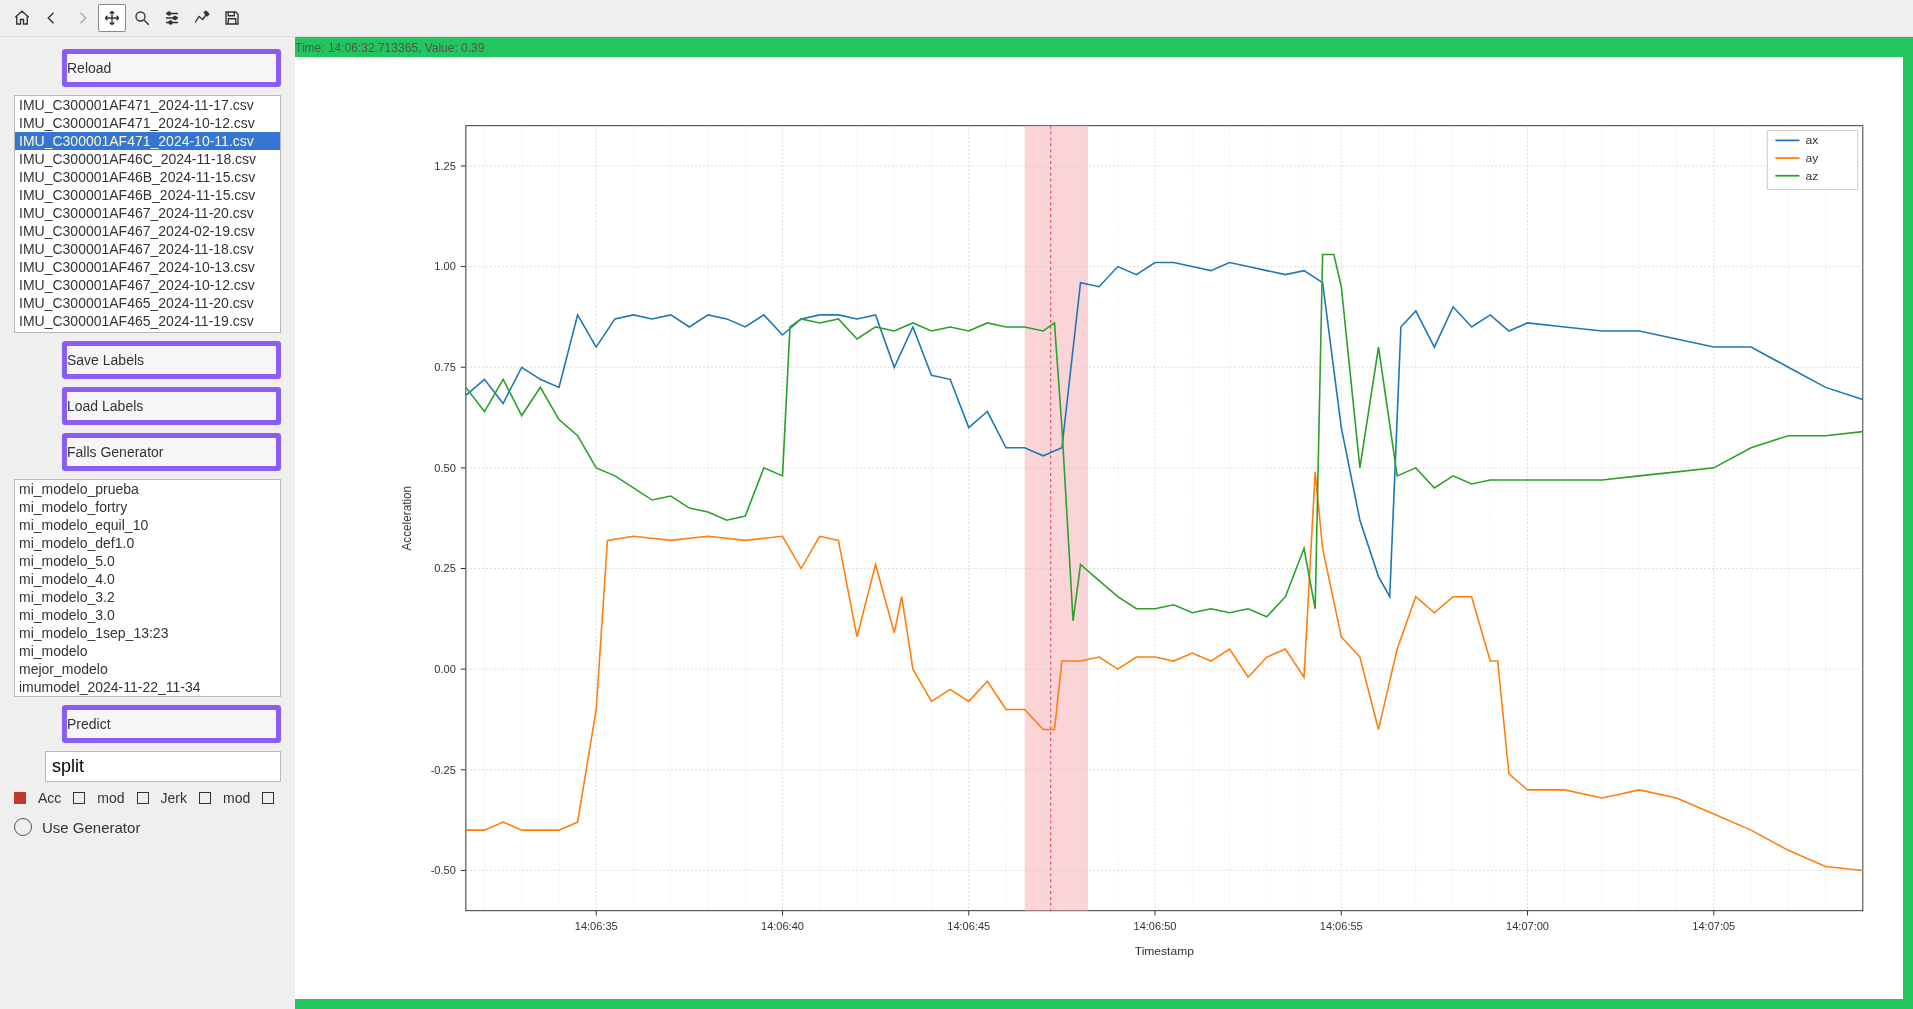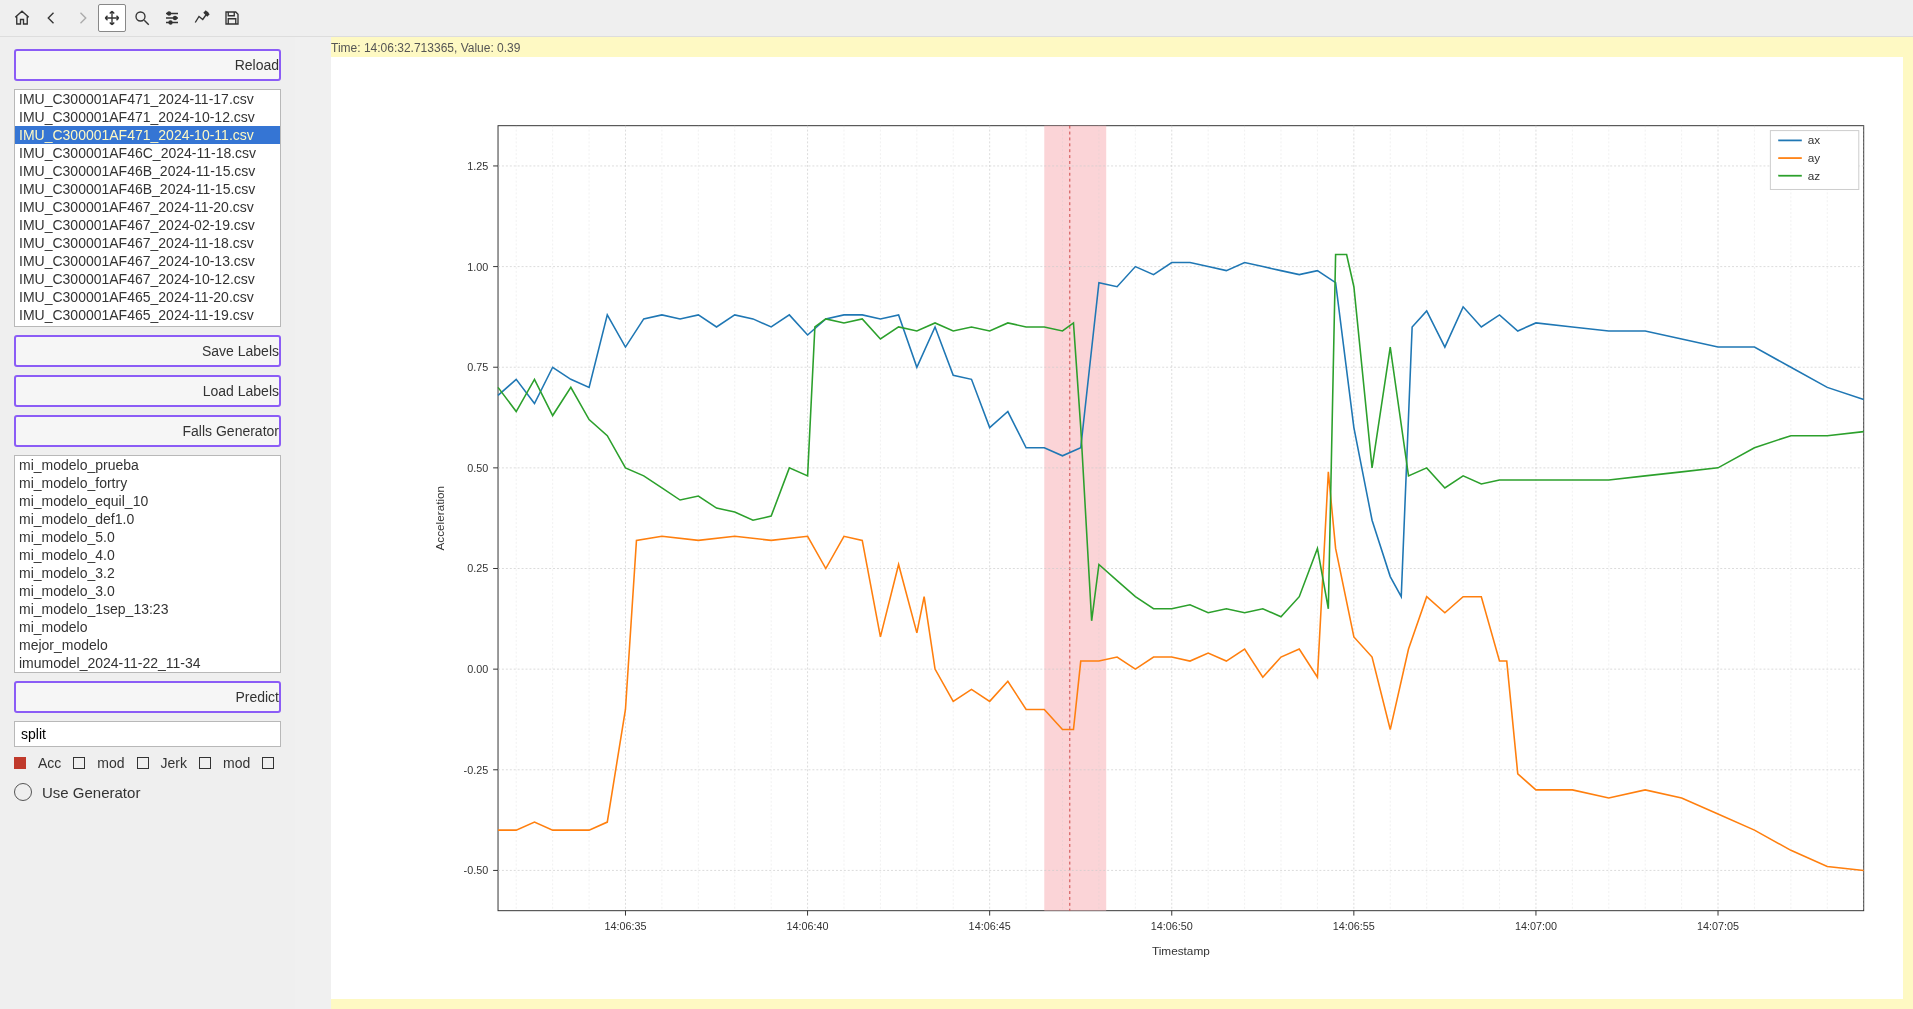--- a/index.html
+++ b/index.html
@@ -5,34 +5,34 @@
 * { box-sizing: border-box; margin: 0; padding: 0; }
 body { font-family: sans-serif; font-size: 13px; background: #f0f0f0; color: #333; width: 1913px; height: 1009px; overflow: hidden; }
 .app { display: flex; flex-direction: column; height: 100%; }
 .toolbar { display: flex; align-items: center; padding: 4px 8px; gap: 2px; background: #efefef; border-bottom: 1px solid #ddd; }
 .toolbar .tb-btn { width: 28px; height: 28px; display: flex; align-items: center; justify-content: center; cursor: pointer; border: 1px solid transparent; border-radius: 2px; }
 .toolbar .tb-btn.active { border: 1px solid #888; background: #fff; }
 .toolbar .tb-btn svg { width: 18px; height: 18px; stroke: #333; fill: none; stroke-width: 1.8; }
 .toolbar .tb-btn.disabled svg { stroke: #aaa; }
 .main { display: flex; flex: 1; min-height: 0; }
 .sidebar { width: 295px; padding: 12px 14px; display: flex; flex-direction: column; gap: 8px; background: #efefef; }
-.btn { background: #f6f6f6; border: 2px solid #8b5cf6; border-radius: 3px; padding: 6px 0; text-align: right; cursor: pointer; font-size: 14px; }
+.btn { background: #f6f6f6; border: 5px solid #8b5cf6; border-radius: 3px; padding: 6px 0; text-align: left; cursor: pointer; font-size: 14px; margin-left: 48px; }
 .listbox { background: #fff; border: 1px solid #b8b8b8; overflow-y: scroll; font-size: 14px; }
 .listbox.files { height: 238px; }
 .listbox.models { height: 218px; }
 .listbox .item { padding: 1px 4px; white-space: nowrap; cursor: pointer; }
 .listbox .item.selected { background: #3575d4; color: #fef9c3; }
-.text-input { background: #fff; border: 1px solid #b8b8b8; padding: 4px 6px; font-size: 14px; }
+.text-input { background: #fff; border: 1px solid #b8b8b8; padding: 4px 6px; font-size: 18px; margin-left: 31px; }
 .checkrow { display: flex; gap: 12px; align-items: center; font-size: 14px; flex-wrap: nowrap; overflow: hidden; }
 .chk { display: flex; align-items: center; gap: 12px; white-space: nowrap; }
 .chk .box { width: 12px; height: 12px; border: 1.5px solid #333; display: inline-block; }
 .chk .box.checked { background: #c0392b; border-color: #c0392b; }
 .radio-row { display: flex; align-items: center; gap: 10px; font-size: 15px; padding-top: 4px; }
 .radio { width: 18px; height: 18px; border: 1.5px solid #555; border-radius: 50%; display: inline-block; }
-.chart-area { flex: 1; position: relative; background: #fef9c3; margin-left: 36px; }
+.chart-area { flex: 1; position: relative; background: #22c55e; }
 .status-line { position: absolute; top: 4px; left: 0; font-size: 12px; color: #555; }
 .plot-wrap { position: absolute; top: 20px; left: 0; right: 10px; bottom: 10px; background: #fff; }
 svg.plot { width: 100%; height: 100%; }
 .axis-label { font-size: 12px; fill: #333; }
 .tick-label { font-size: 11px; fill: #333; }
 .legend-box { fill: #fff; stroke: #ccc; stroke-width: 1; }
 .legend-text { font-size: 12px; fill: #333; }
 .grid line { stroke: #ccc; stroke-dasharray: 2,2; stroke-width: 0.7; }
 .series { fill: none; stroke-width: 1.6; }
 </style>

